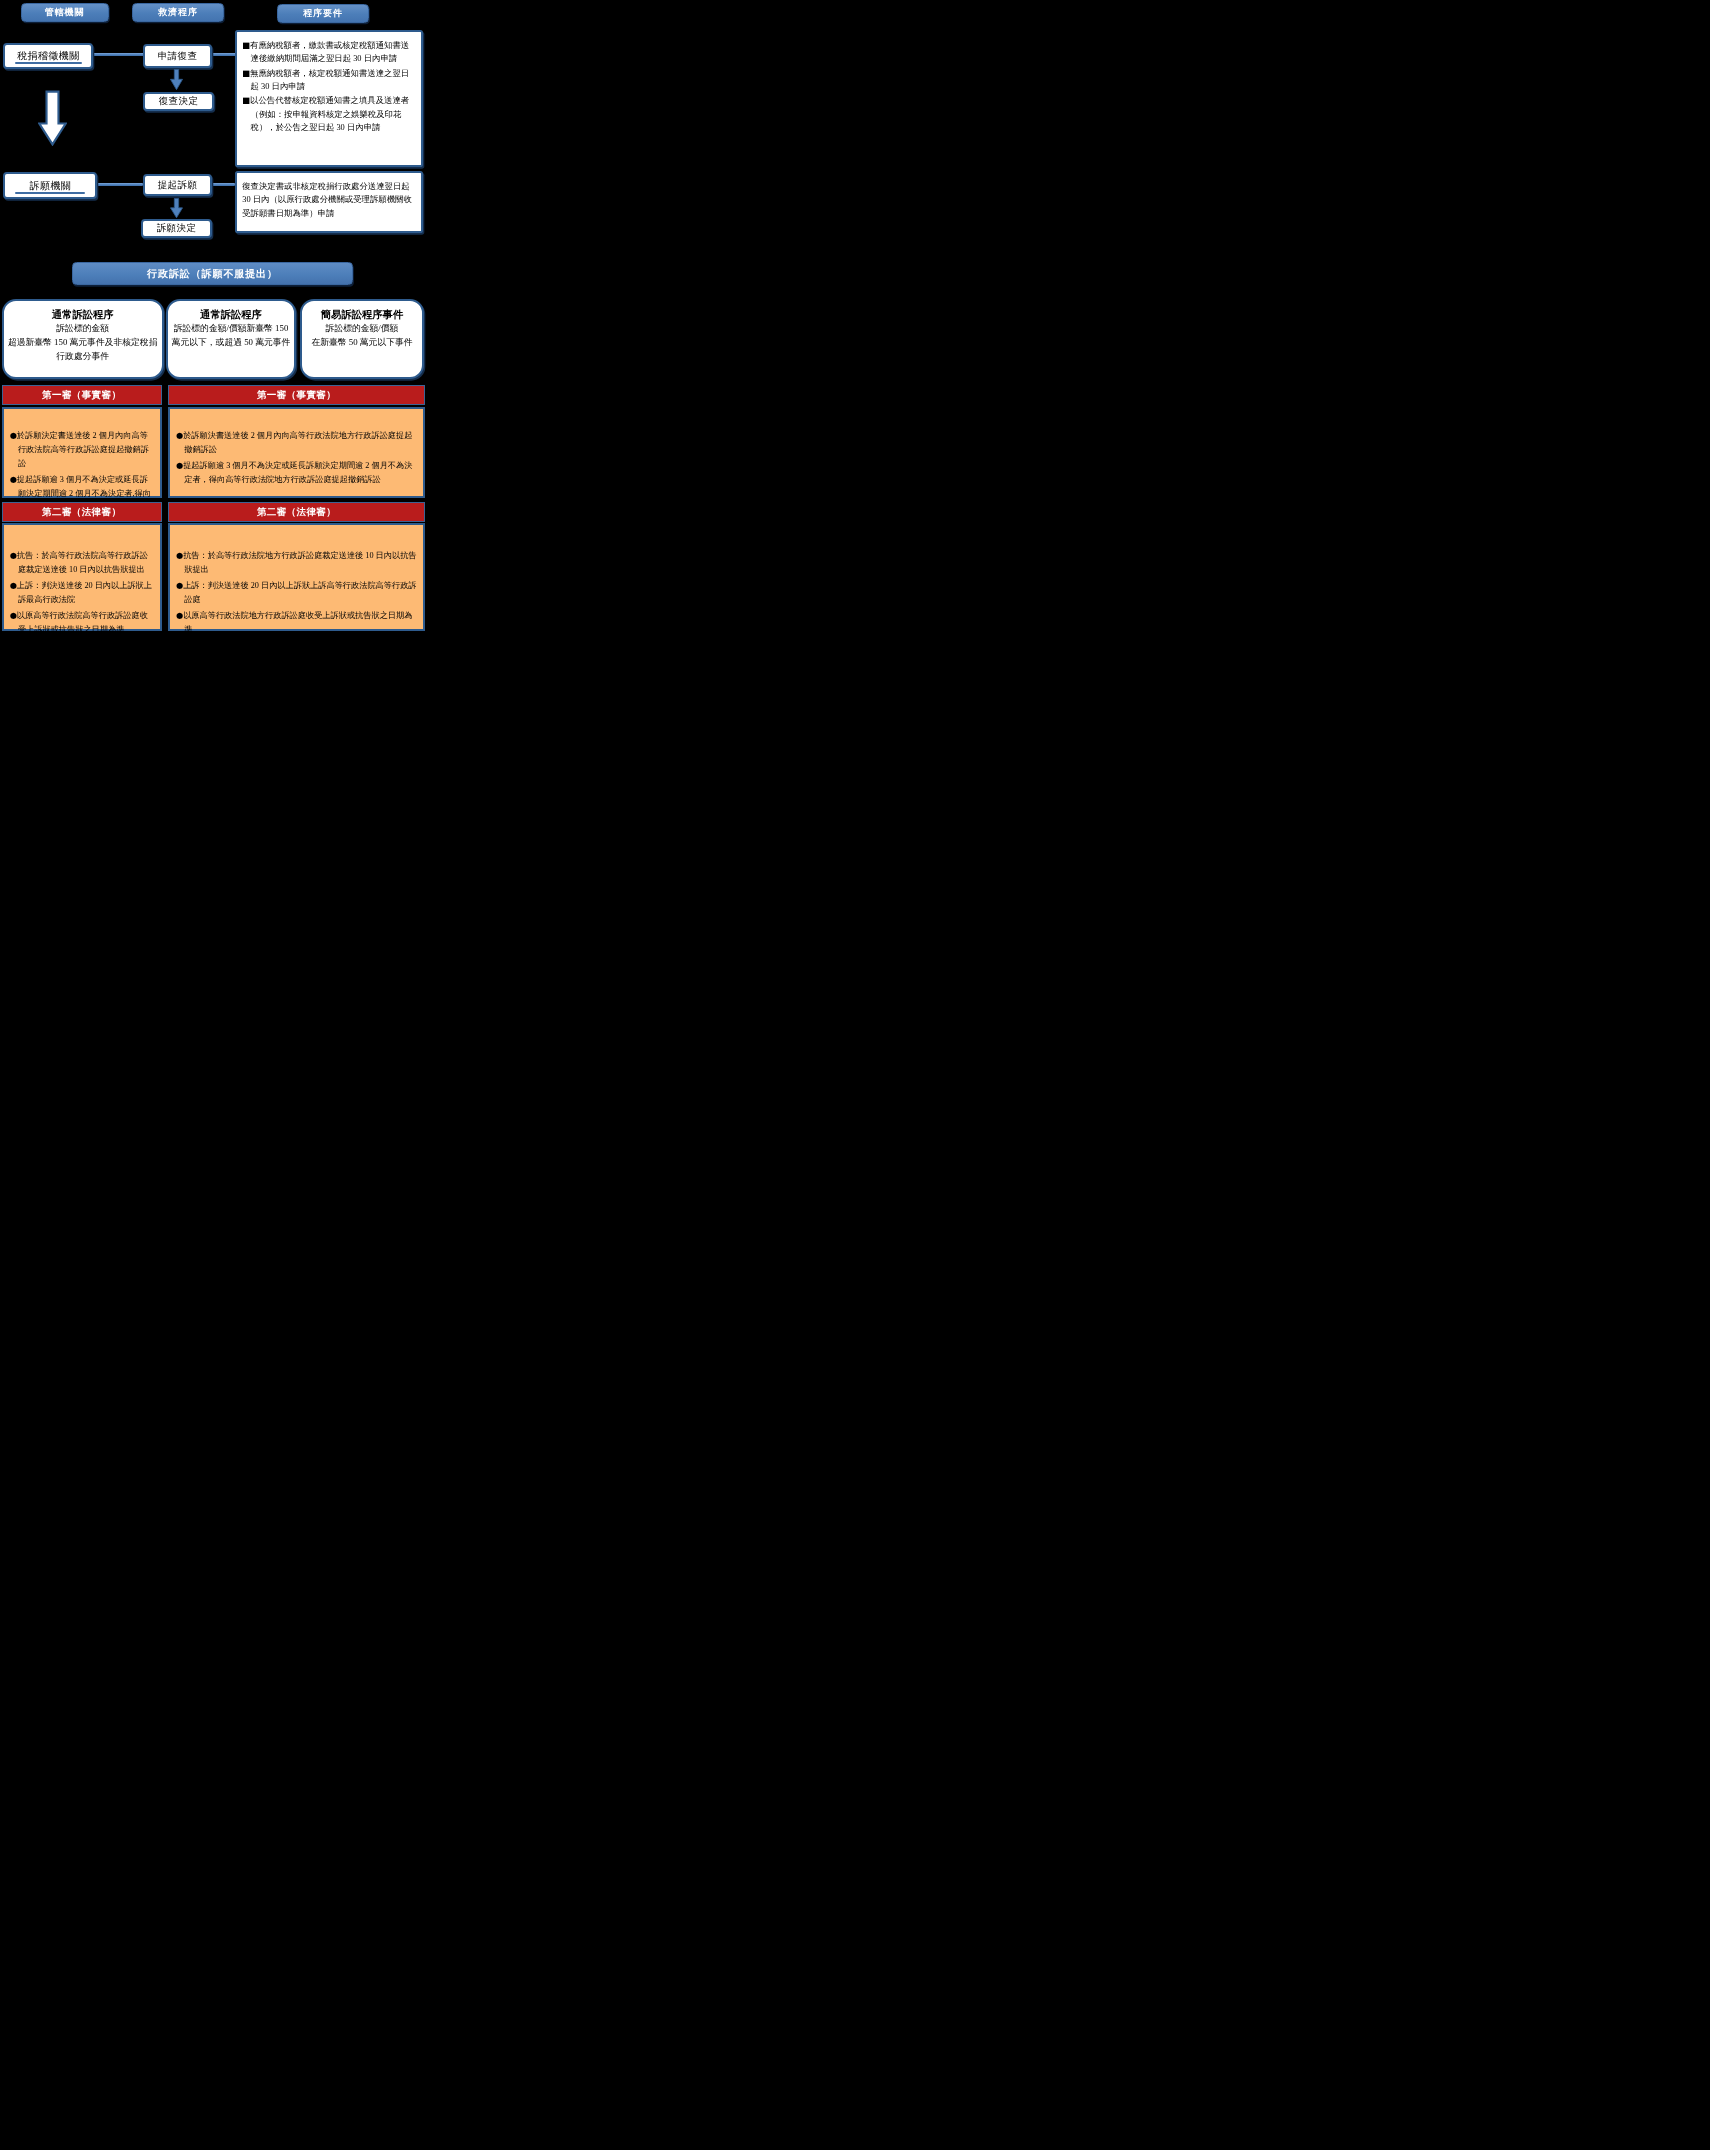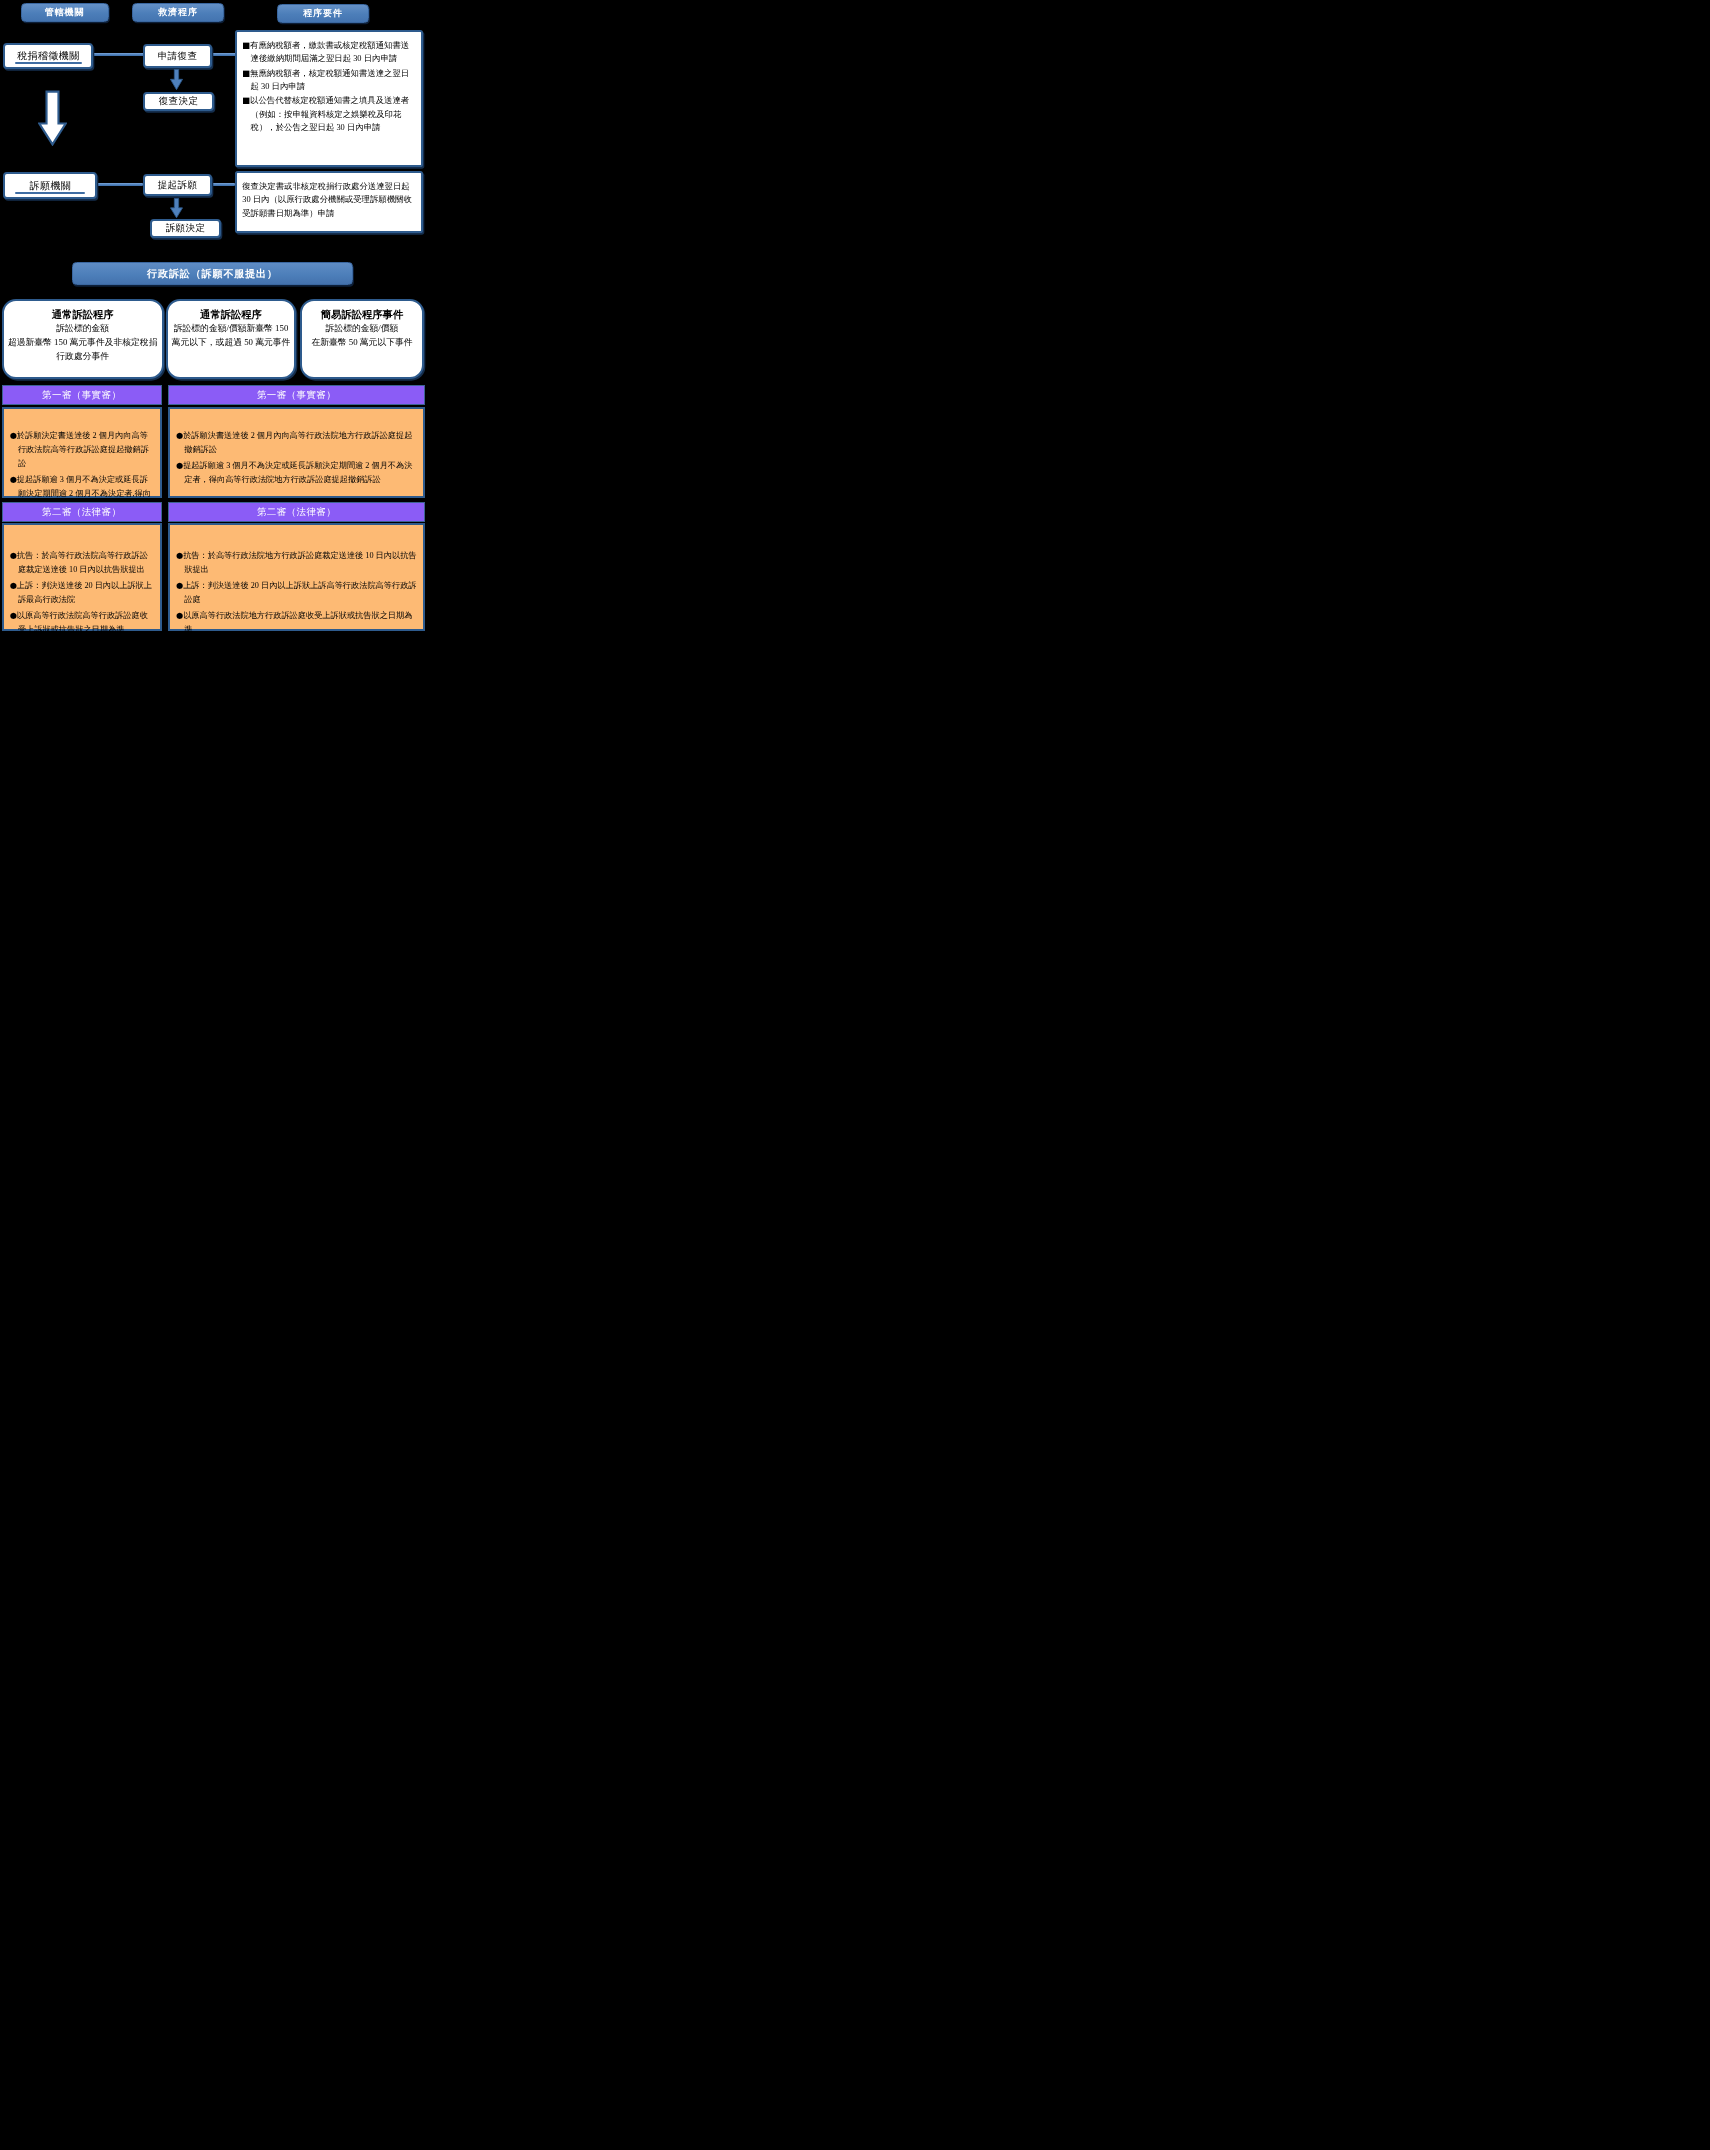--- a/index.html
+++ b/index.html
@@ -56,23 +56,23 @@
   .procbox{
     background:#fff;border:2.2px solid #2e5b8d;border-radius:14px;
     box-shadow:1.3px 1.7px 0 #152e4d;
     text-align:center;padding:6px 3.4px 2.6px 3.4px;
   }
   .procbox .ptitle{font-size:10.3px;font-weight:bold;line-height:1.5;}
   .procbox .pline{font-size:8.8px;line-height:1.55;}
 
   
   .stage-header{
-    background:#8b5cf6;border:1.7px solid #3d6394;
-    display:flex;align-items:center;justify-content:center;
-    color:#fff;font-weight:normal;font-size:9.5px;letter-spacing:0.4px;
+    background:#b91c1c;border:1.7px solid #3d6394;
+    display:flex;align-items:center;justify-content:center;
+    color:#fff;font-weight:bold;font-size:9.5px;letter-spacing:0.4px;
   }
   .stage-body{
     background:#fdba74;border:2.2px solid #2e5b8d;
     padding:19px 6px 3.4px 6px;
     font-size:8.2px;line-height:1.72;
   }
   .stage-body.second{padding-top:23px;}
   .mk{font-family:"DejaVu Sans", sans-serif;}
 </style>
 </head>
@@ -133,21 +133,21 @@
   </div>
 
   <div class="abs reqbox" style="left:235px;top:171px;width:188px;height:62px;">
     <p class="plain">復查決定書或非核定稅捐行政處分送達翌日起 30 日內（以原行政處分機關或受理訴願機關收受訴願書日期為準）申請</p>
   </div>
 
   <svg class="abs" style="left:170px;top:198px;" width="13" height="20.6" viewBox="0 0 30 48">
     <polygon points="10,1 20,1 20,23 29,23 15,46 1,23 10,23" fill="#4f81bd" stroke="#2e5b8d" stroke-width="2"></polygon>
   </svg>
 
-  <div class="abs node" style="left:150px;top:219px;width:71px;height:19.4px;">
+  <div class="abs node" style="left:141px;top:219px;width:71px;height:19.4px;">
     <span>訴願決定</span>
   </div>
 
   <div class="abs banner" style="left:72px;top:262px;width:281px;height:23px;">
     <span>行政訴訟（訴願不服提出）</span>
   </div>
 
   <div class="abs procbox" style="left:1.7px;top:299px;width:162px;height:80px;">
     <div class="ptitle">通常訴訟程序</div>
     <div class="pline">訴訟標的金額</div>

